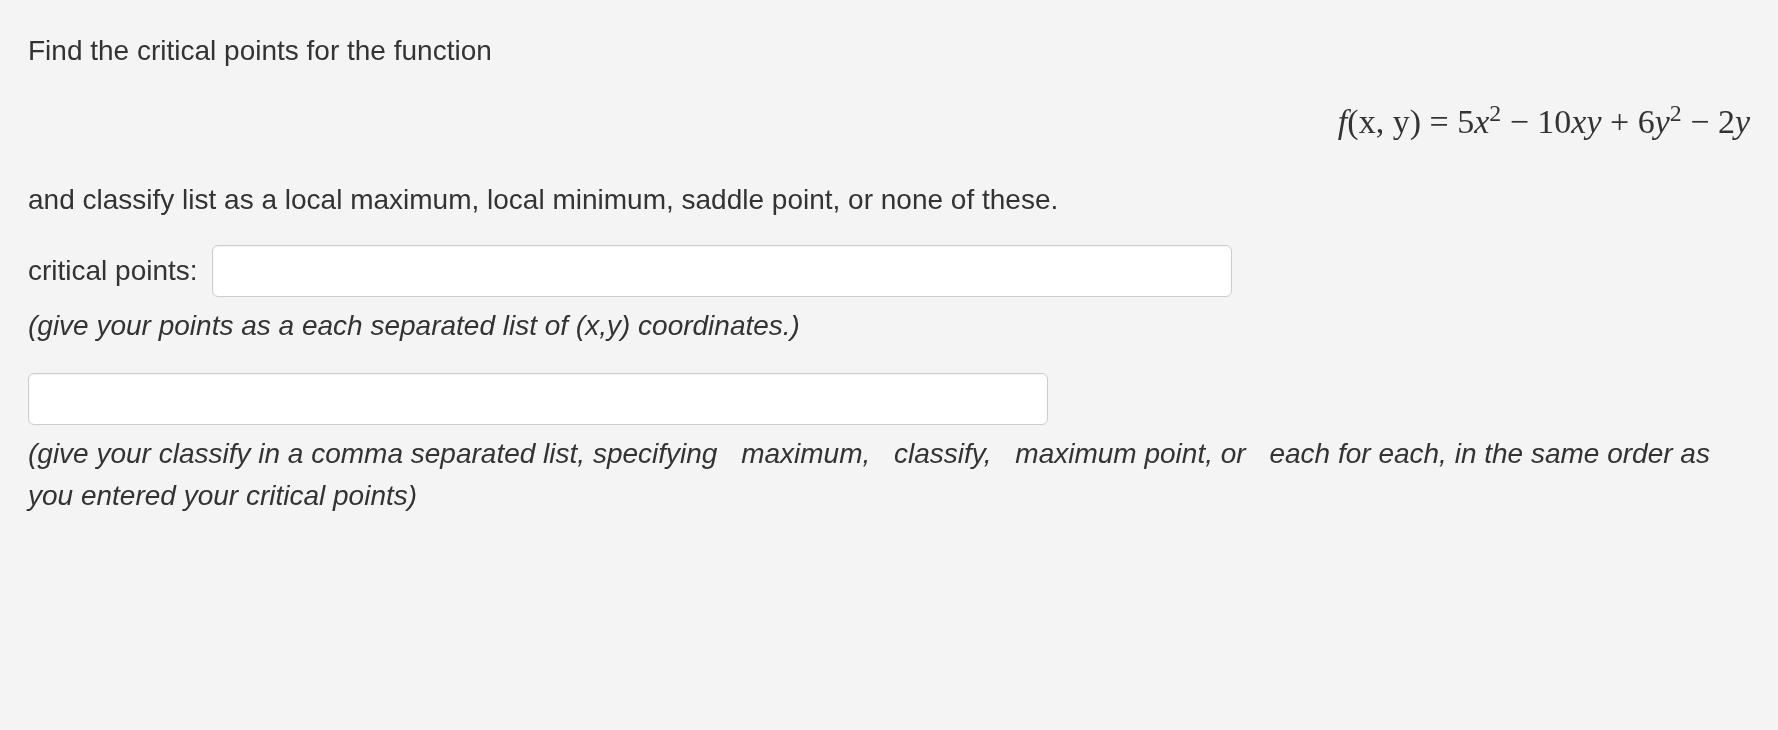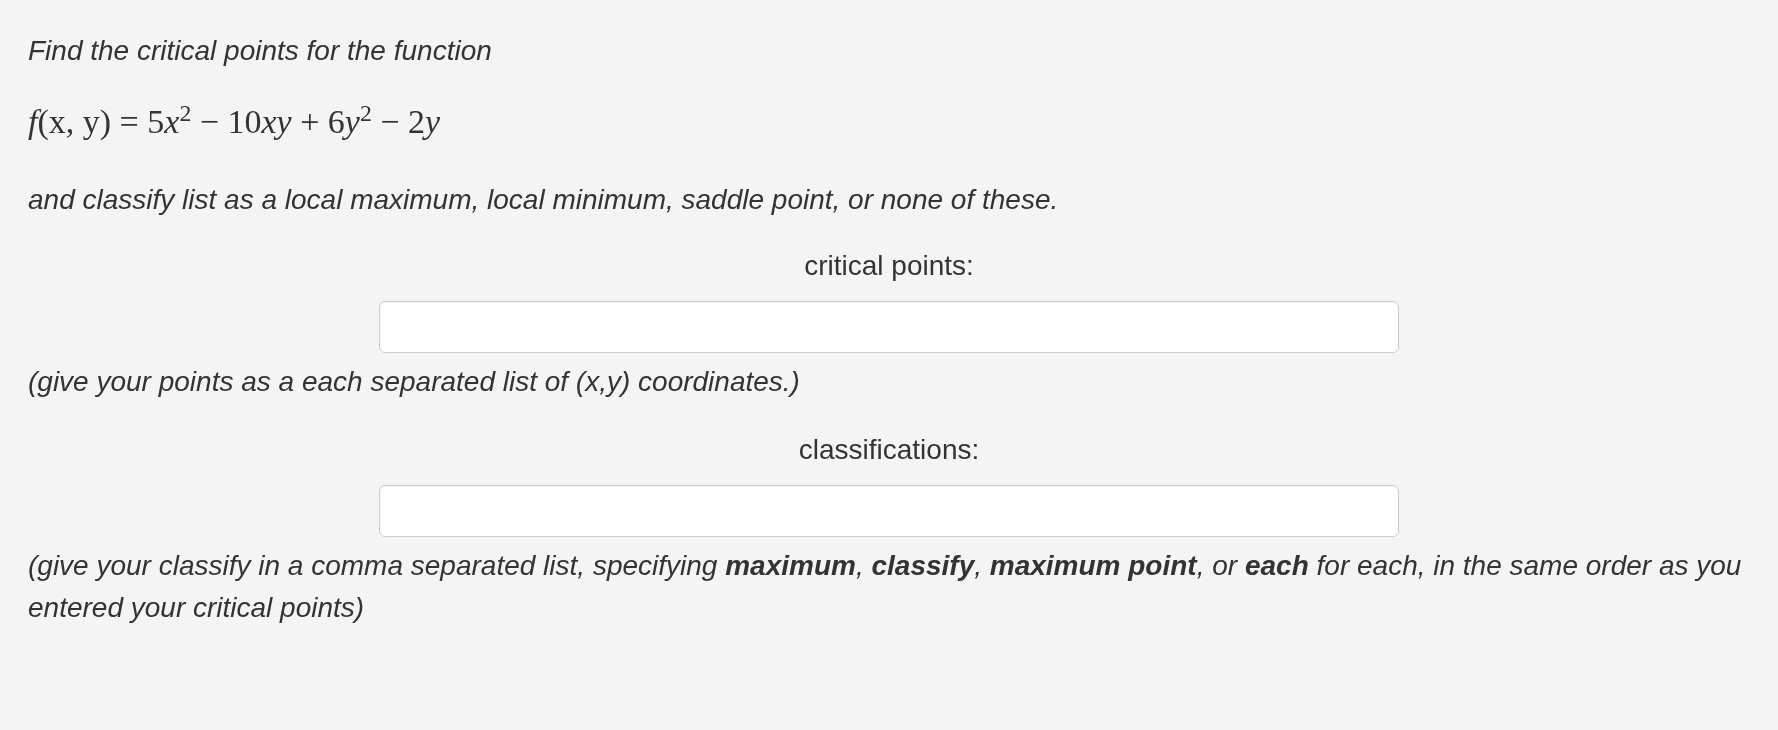--- a/index.html
+++ b/index.html
@@ -11,24 +11,23 @@
       font-family: Arial, Helvetica, sans-serif;
       background: #f4f4f4;
       padding: 30px 28px;
       color: #333;
       font-size: 28px;
       line-height: 1.5;
       width: 1778px;
     }
     .prompt-line {
       margin-bottom: 24px;
-      font-style: italic;
     }
     .equation-block {
-      text-align: left;
+      text-align: right;
       font-family: 'Times New Roman', Times, serif;
       font-size: 34px;
       margin: 20px 0 32px 0;
       font-style: italic;
     }
     .equation-block .paren,
     .equation-block .eq,
     .equation-block .num,
     .equation-block .op {
       font-style: normal;
@@ -36,21 +35,20 @@
     .equation-block sup {
       font-size: 0.7em;
       vertical-align: super;
       font-style: normal;
     }
     .field-row {
       display: flex;
       align-items: center;
       gap: 14px;
       margin: 22px 0 8px 0;
-      flex-direction: column;
     }
     .field-label {
       white-space: nowrap;
     }
     .text-input {
       flex: 0 0 auto;
       width: 1020px;
       height: 52px;
       font-size: 24px;
       padding: 6px 12px;
@@ -58,21 +56,22 @@
       border-radius: 6px;
       background: #fff;
       box-shadow: inset 0 1px 2px rgba(0,0,0,0.05);
       color: #333;
     }
     .hint {
       font-style: italic;
       margin: 6px 0 26px 0;
     }
     .hint strong {
-      font-weight: bold;
+      font-weight: normal;
+      margin-left: 16px;
     }
   </style>
 </head>
 <body>
 
 <div class="prompt-line">Find the critical points for the function</div>
 
 <div class="equation-block">
   <span>f</span><span class="paren">(x, y)</span><span class="eq"> = </span><span class="num">5</span><span>x</span><sup>2</sup><span class="op"> − </span><span class="num">10</span><span>xy</span><span class="op"> + </span><span class="num">6</span><span>y</span><sup>2</sup><span class="op"> − </span><span class="num">2</span><span>y</span>
 </div>
@@ -80,19 +79,18 @@
 <div class="prompt-line">and classify list as a local maximum, local minimum, saddle point, or none of these.</div>
 
 <div class="field-row">
   <span class="field-label">critical points:</span>
   <input type="text" class="text-input" value="" style="">
 </div>
 
 <div class="hint">(give your points as a each separated list of (x,y) coordinates.)</div>
 
 <div class="field-row">
-  <span class="field-label">classifications:</span>
   <input type="text" class="text-input" value="" style="">
 </div>
 
 <div class="hint">
   <span>(give your classify in a comma separated list, specifying </span><strong>maximum</strong><span>, </span><strong>classify</strong><span>, </span><strong>maximum point</strong><span>, or </span><strong>each</strong><span> for each, in the same order as you entered your critical points)</span>
 </div>
 
 </body></html>

